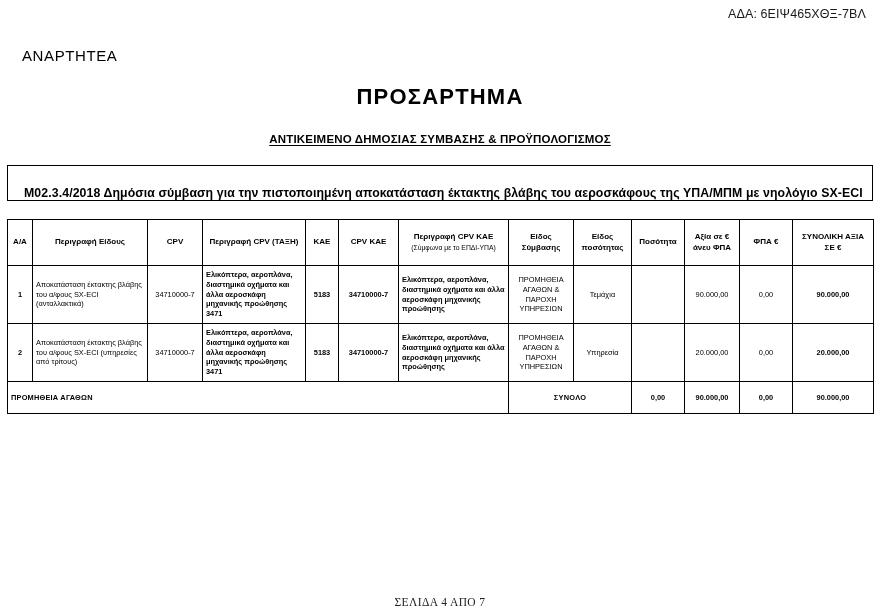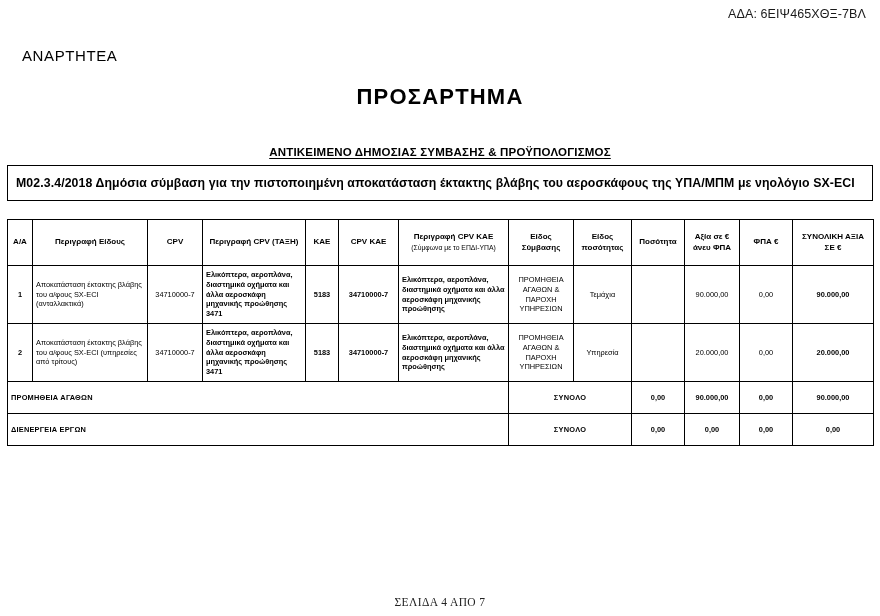--- a/index.html
+++ b/index.html
@@ -54,38 +54,37 @@
   
   .doc-subtitle {
     position: absolute;
     top: 133px;
     left: 0;
     width: 880px;
     text-align: center;
     font-size: 11.5px;
     font-weight: bold;
     letter-spacing: 0.2px;
-    margin-top: 13px;
   }
   .doc-subtitle span {
     text-decoration: underline;
     text-underline-offset: 2px;
   }
 
   
   .contract-box {
     position: absolute;
     top: 165px;
     left: 7px;
     width: 866px;
     height: 36px;
     border: 1px solid #000;
     display: flex;
-    align-items: center;
-    padding: 0 8px;
+    align-items: flex-end;
+    padding: 0 16px;
   }
   .contract-box .txt {
     font-size: 12.3px;
     font-weight: bold;
     letter-spacing: 0.1px;
     white-space: nowrap;
   }
 
   
   .tbl-wrap {
@@ -261,27 +260,19 @@
       <tr class="sum-row">
         <td class="s-label" colspan="7">ΠΡΟΜΗΘΕΙΑ ΑΓΑΘΩΝ</td>
         <td class="s-synolo" colspan="2">ΣΥΝΟΛΟ</td>
         <td class="s-num">0,00</td>
         <td class="s-num">90.000,00</td>
         <td class="s-num">0,00</td>
         <td class="s-num">90.000,00</td>
       </tr>
 
 
-      <tr class="sum-row">
-        <td class="s-label" colspan="7">ΔΙΕΝΕΡΓΕΙΑ ΕΡΓΩΝ</td>
-        <td class="s-synolo" colspan="2">ΣΥΝΟΛΟ</td>
-        <td class="s-num">0,00</td>
-        <td class="s-num">0,00</td>
-        <td class="s-num">0,00</td>
-        <td class="s-num">0,00</td>
-      </tr>
 
 
     </tbody>
   </table>
 </div>
 
 <div class="pg-footer">ΣΕΛΙΔΑ 4 ΑΠΟ 7</div>
 
 </body></html>

